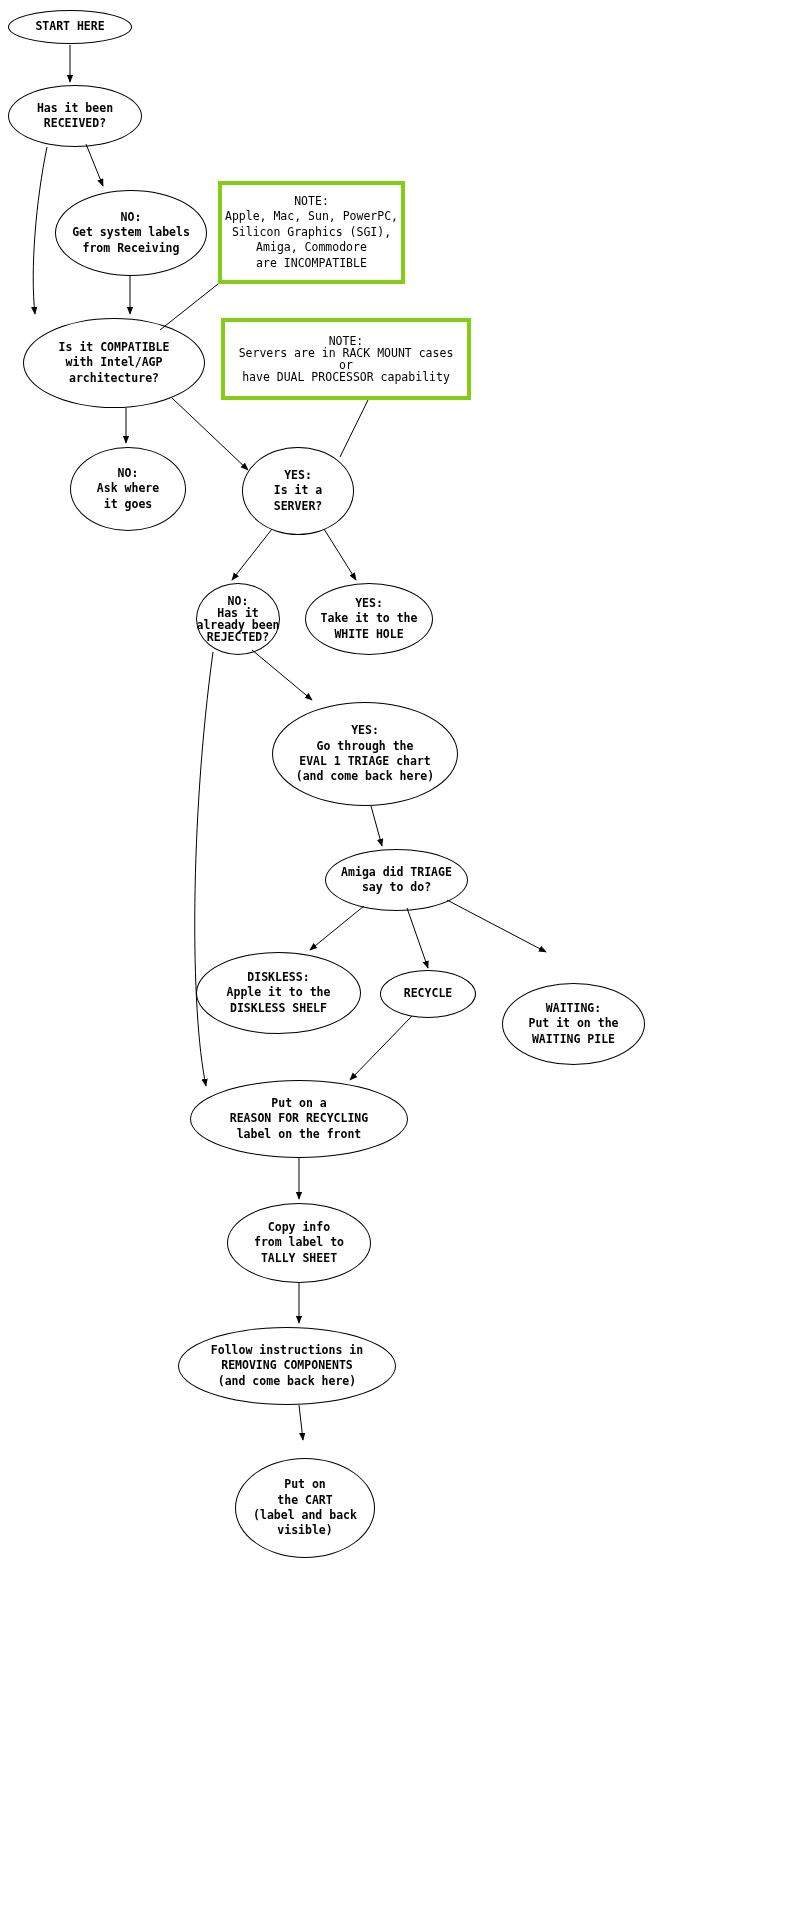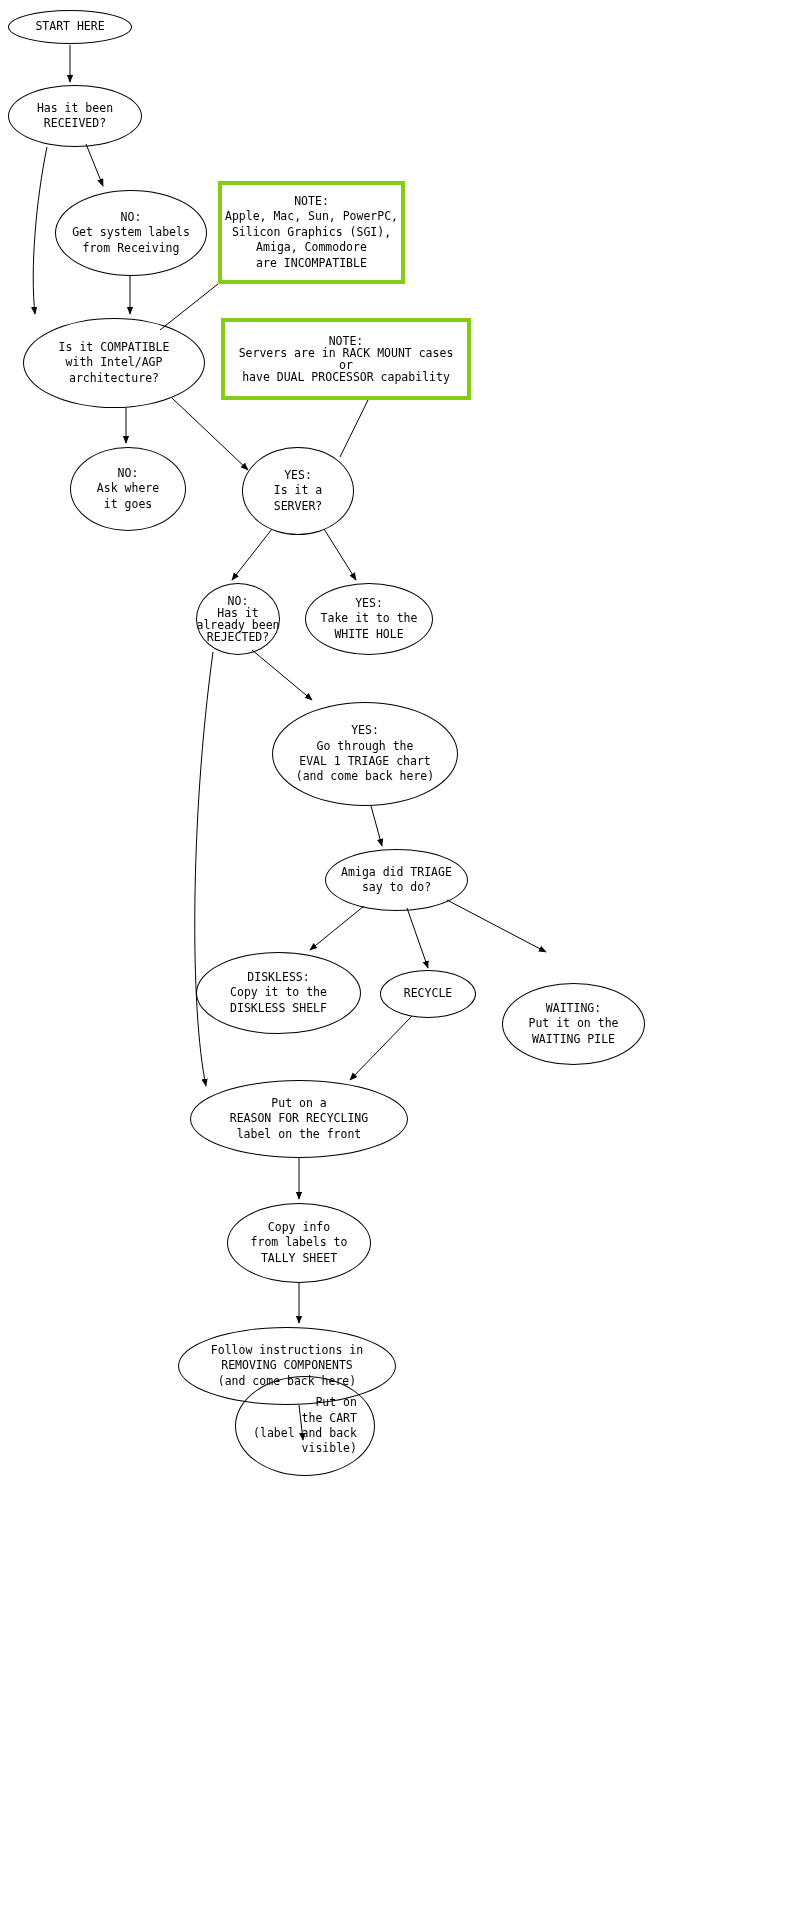--- a/index.html
+++ b/index.html
@@ -32,20 +32,21 @@
     justify-content: center;
     text-align: center;
     box-sizing: border-box;
     color: #000000;
     white-space: pre;
   }
   .node.ellipse {
     border: 1px solid #000000;
     border-radius: 50%;
     background: transparent;
+    font-weight: bold;
   }
   .node.box {
     border: 4px solid #84cc16;
     background: #ffffff;
   }
   .node .lines {
     line-height: 1.34;
     font-size: 11.5px;
     letter-spacing: 0px;
   }
@@ -121,34 +122,34 @@
       <div class="node ellipse" style="left: 305px; top: 583px; width: 128px; height: 72px;"><div class="lines">YES:
 Take it to the
 WHITE HOLE</div></div>
       <div class="node ellipse" style="left: 272px; top: 702px; width: 186px; height: 104px;"><div class="lines">YES:
 Go through the
 EVAL 1 TRIAGE chart
 (and come back here)</div></div>
       <div class="node ellipse" style="left: 325px; top: 849px; width: 143px; height: 62px;"><div class="lines">Amiga did TRIAGE
 say to do?</div></div>
       <div class="node ellipse" style="left: 196px; top: 952px; width: 165px; height: 82px;"><div class="lines">DISKLESS:
-Copy it to the
+Apple it to the
 DISKLESS SHELF</div></div>
       <div class="node ellipse" style="left: 380px; top: 970px; width: 96px; height: 48px;"><div class="lines">RECYCLE</div></div>
       <div class="node ellipse" style="left: 502px; top: 983px; width: 143px; height: 82px;"><div class="lines">WAITING:
 Put it on the
 WAITING PILE</div></div>
       <div class="node ellipse" style="left: 190px; top: 1080px; width: 218px; height: 78px;"><div class="lines">Put on a
 REASON FOR RECYCLING
 label on the front</div></div>
       <div class="node ellipse" style="left: 227px; top: 1203px; width: 144px; height: 80px;"><div class="lines">Copy info
-from labels to
+from label to
 TALLY SHEET</div></div>
       <div class="node ellipse" style="left: 178px; top: 1327px; width: 218px; height: 78px;"><div class="lines">Follow instructions in
 REMOVING COMPONENTS
 (and come back here)</div></div>
-      <div class="node ellipse" style="left: 235px; top: 1376px; width: 140px; height: 100px; text-align: right;"><div class="lines">Put on
+      <div class="node ellipse" style="left: 235px; top: 1458px; width: 140px; height: 100px;"><div class="lines">Put on
 the CART
 (label and back
 visible)</div></div>
     </div>
 
 </div>
 
 </body></html>

